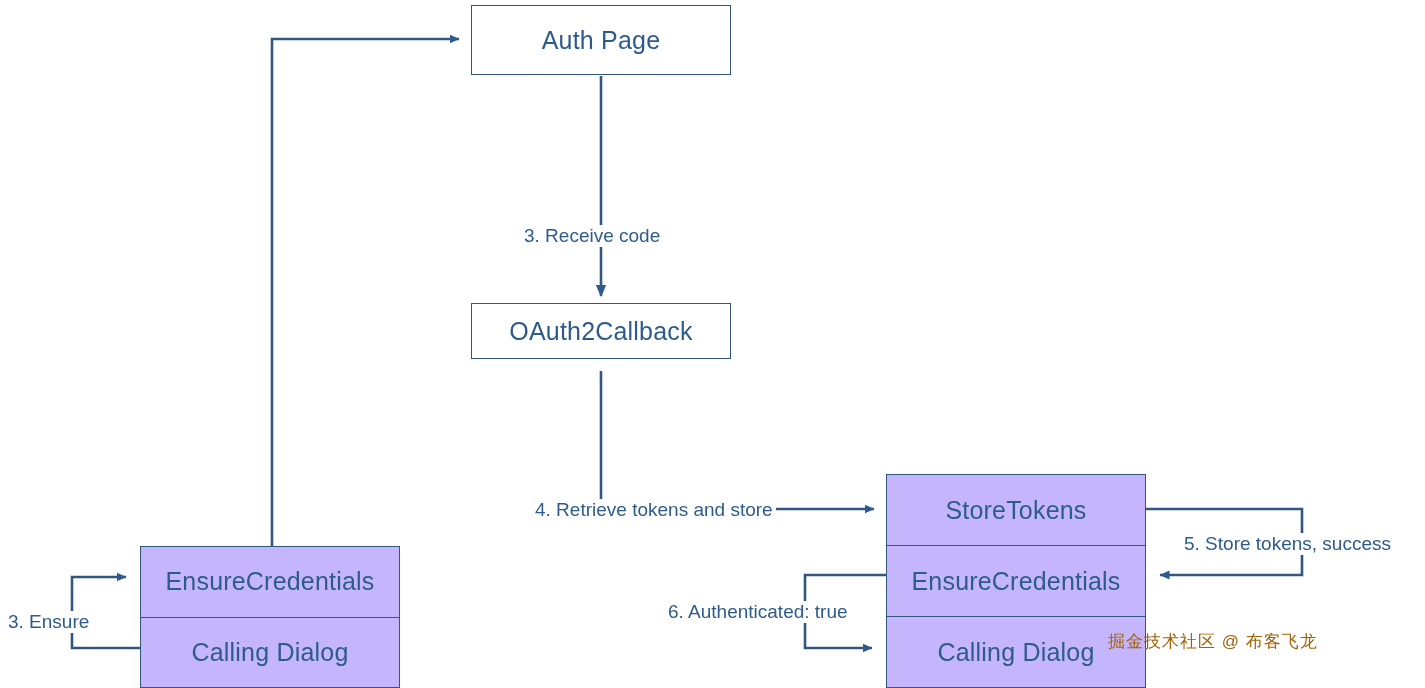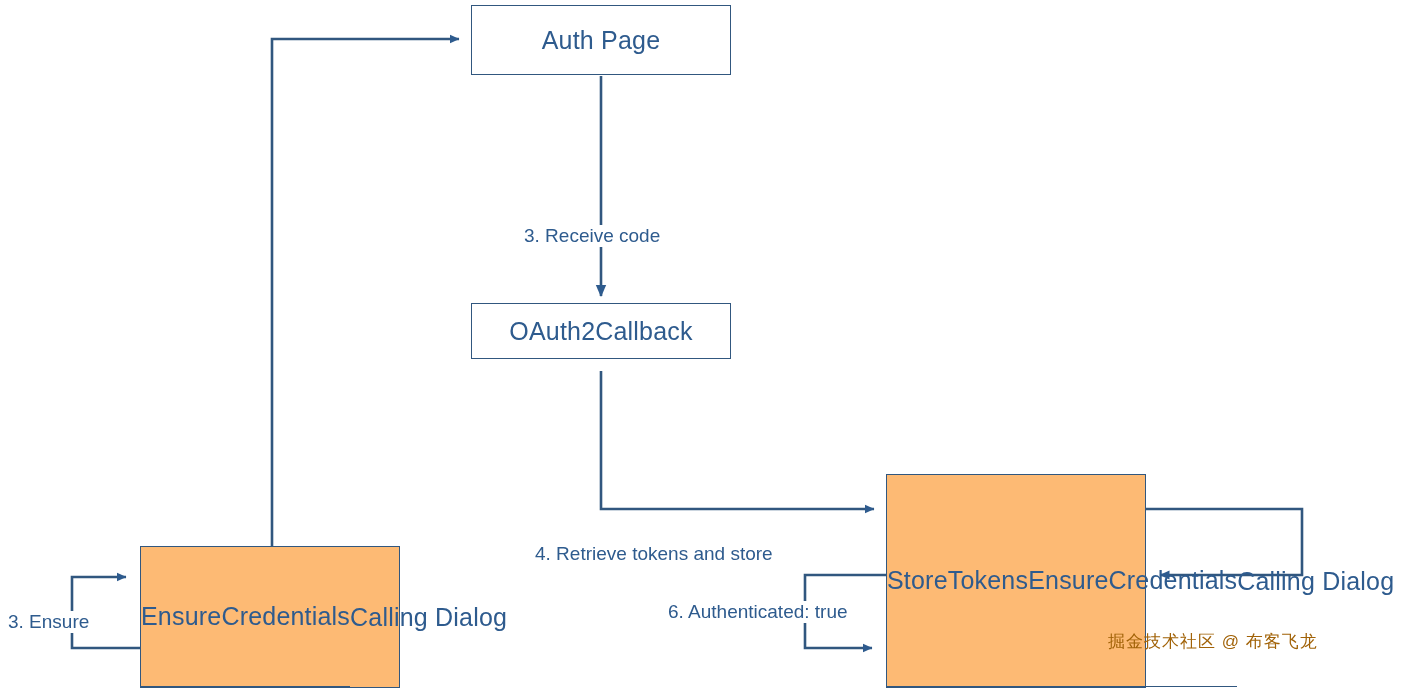--- a/index.html
+++ b/index.html
@@ -37,23 +37,23 @@
     color: #2e5b8e;
     font-size: 25px;
     font-weight: 400;
     letter-spacing: 0.2px;
     white-space: nowrap;
   }
   .stack-box {
     position: absolute;
     box-sizing: border-box;
     border: 1.6px solid #31577f;
-    background: #fdba74;
+    background: #c4b5fd;
     display: flex;
-    flex-direction: row;
+    flex-direction: column;
   }
   .stack-row {
     flex: 1 1 0;
     display: flex;
     align-items: center;
     justify-content: center;
     border-bottom: 1.6px solid #31577f;
   }
   .stack-row:last-child {
     border-bottom: none;
@@ -136,20 +136,21 @@
     <div class="stack-row">
       <span class="node-label">Calling Dialog</span>
     </div>
   </div>
 
   <div class="edge-label" style="left:5px; top:611px;">3. Ensure</div>
 
 
   <div class="edge-label" style="left:521px; top:177px;margin-top:48px;">3. Receive code</div>
 
-  <div class="edge-label" style="left:532px; top:499px;margin-top:44px;">4. Retrieve tokens and store</div>
+  <div class="edge-label" style="left:532px; top:499px;">4. Retrieve tokens and store</div>
 
+  <div class="edge-label" style="left:1181px; top:533px;">5. Store tokens, success</div>
 
   <div class="edge-label" style="left:665px; top:601px;">6. Authenticated: true</div>
 
   <div class="watermark" style="left:1108px; top:630px;">掘金技术社区 @ 布客飞龙</div>
 
 </div>
 
 </body></html>

